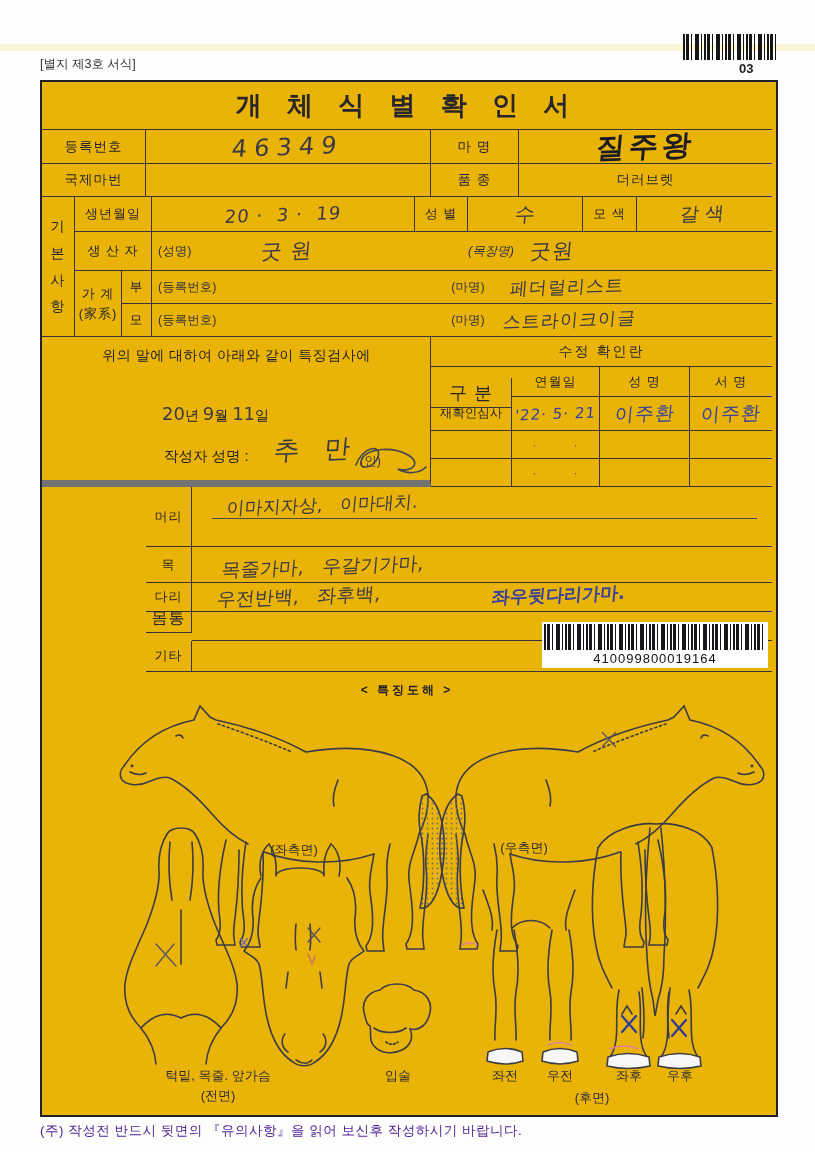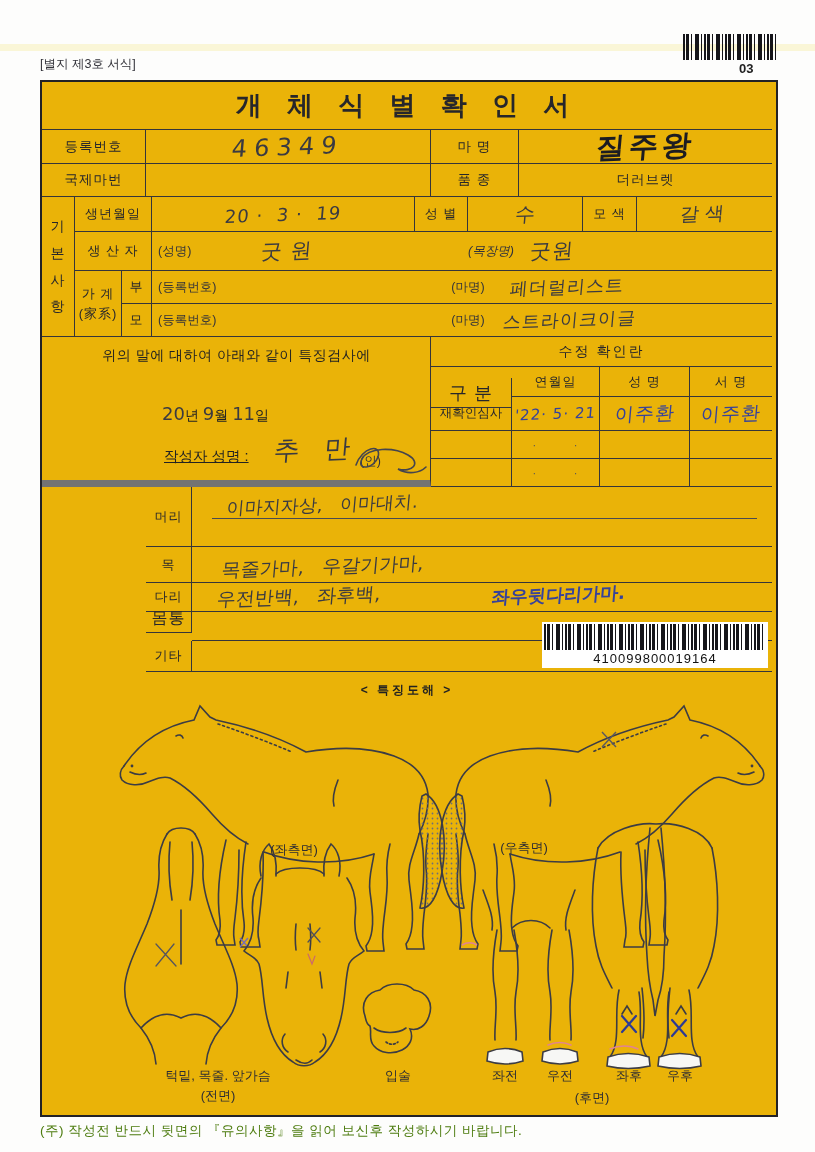--- a/index.html
+++ b/index.html
@@ -96,21 +96,21 @@
       <span class="hw" style="font-size:18px;margin-left:18px;">스트라이크이글</span>
     </div>
 
     <div class="abs bR" style="left:0;top:255px;width:389px;height:150px;border-bottom:7px solid #737373;">
       <div class="abs" style="left:0;top:10px;width:389px;text-align:center;font-size:14px;letter-spacing:.5px;">위의 말에 대하여 아래와 같이 특징검사에</div>
       <div class="abs" style="left:120px;top:66px;font-size:14px;">
         <span class="hw" style="font-size:18px;">20</span><span>년</span>
         <span class="hw" style="font-size:18px;">9</span><span>월</span>
         <span class="hw" style="font-size:18px;">11</span><span>일</span>
       </div>
-      <div class="abs" style="left:122px;top:110px;font-size:14.5px;text-decoration:underline;">작성자 성명 :</div>
+      <div class="abs" style="left:122px;top:110px;font-size:14.5px;">작성자 성명 :</div>
       <div class="abs hw" style="left:232px;top:95px;font-size:26px;letter-spacing:8px;">추 만</div>
       <div class="abs small-label" style="left:318px;top:116px;">(인)</div>
       <svg class="abs" style="left:300px;top:98px;" width="90" height="48" viewBox="0 0 90 48">
         <path d="M14,30 C20,12 40,8 36,22 C32,34 14,36 20,24 C26,12 52,12 66,20 C80,28 70,38 56,34 C66,40 78,38 84,32" fill="none" stroke="#45454e" stroke-width="1.6" stroke-linecap="round"></path>
       </svg>
     </div>
 
     <div class="cell bB" style="left:389px;top:255px;width:341px;height:30px;font-size:14px;letter-spacing:2px;">수정 확인란</div>
     <div class="cell bR bB" style="left:389px;top:285px;width:81px;height:30px;font-size:18px;margin-top:11px;">구 분</div>
     <div class="cell bR bB" style="left:470px;top:285px;width:88px;height:30px;font-size:13px;">연월일</div>
@@ -276,14 +276,14 @@
         <text x="356" y="408" text-anchor="middle" font-size="13">입술</text>
         <text x="463" y="408" text-anchor="middle" font-size="13">좌전</text>
         <text x="518" y="408" text-anchor="middle" font-size="13">우전</text>
         <text x="587" y="408" text-anchor="middle" font-size="13">좌후</text>
         <text x="638" y="408" text-anchor="middle" font-size="13">우후</text>
         <text x="550" y="430" text-anchor="middle" font-size="13">(후면)</text>
       </svg>
     </div>
   </div>
 
-  <div class="abs" style="left:40px;top:1122px;width:700px;font-size:13.5px;letter-spacing:.5px;color:#4d7c0f;">(주) 작성전 반드시 뒷면의 『유의사항』을 읽어 보신후 작성하시기 바랍니다.</div>
+  <div class="abs" style="left:40px;top:1122px;width:700px;font-size:13.5px;letter-spacing:.5px;color:#4c1d95;">(주) 작성전 반드시 뒷면의 『유의사항』을 읽어 보신후 작성하시기 바랍니다.</div>
 </div>
 
 </body></html>

